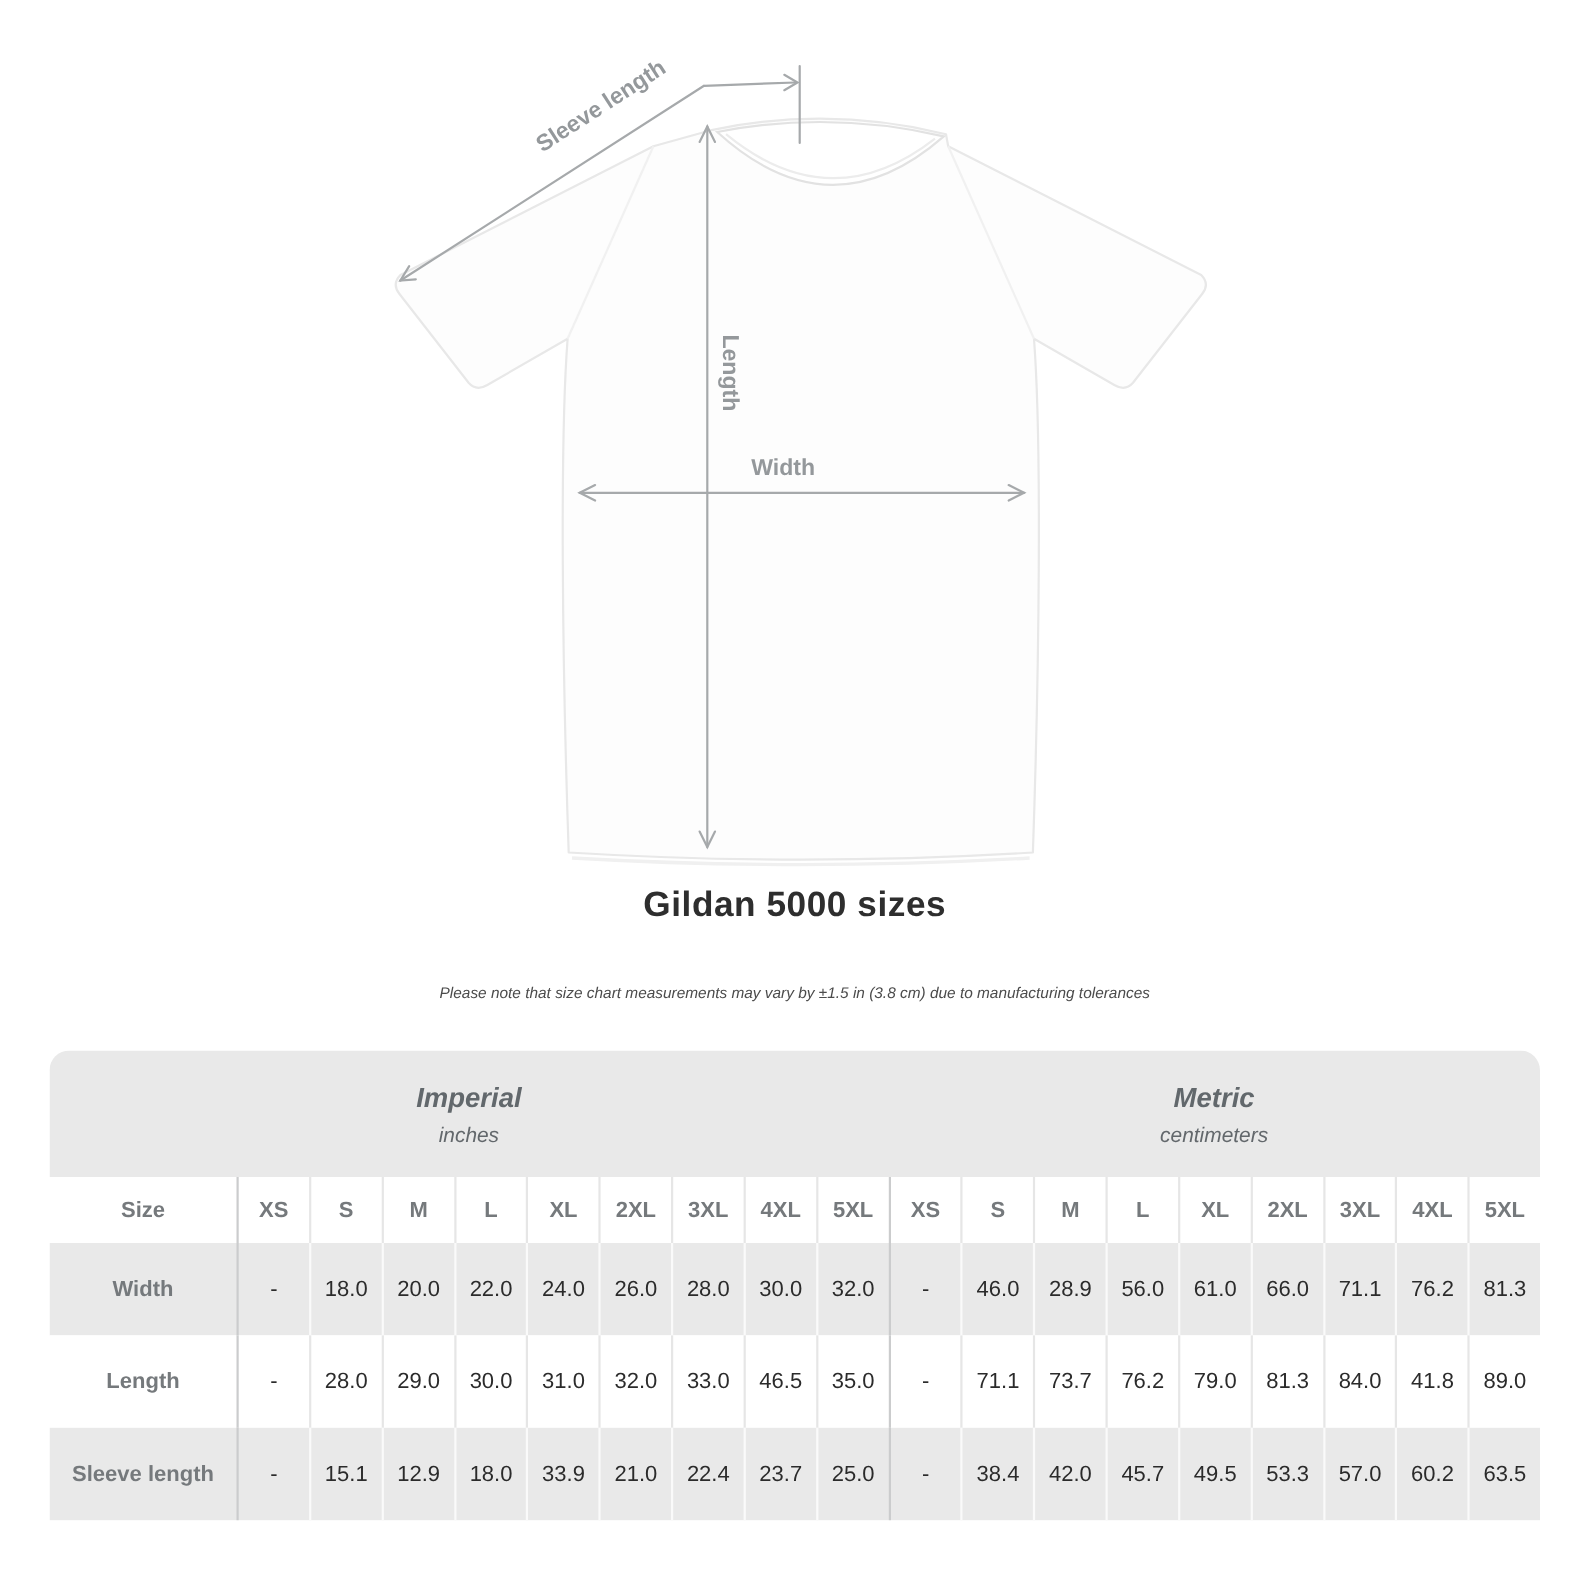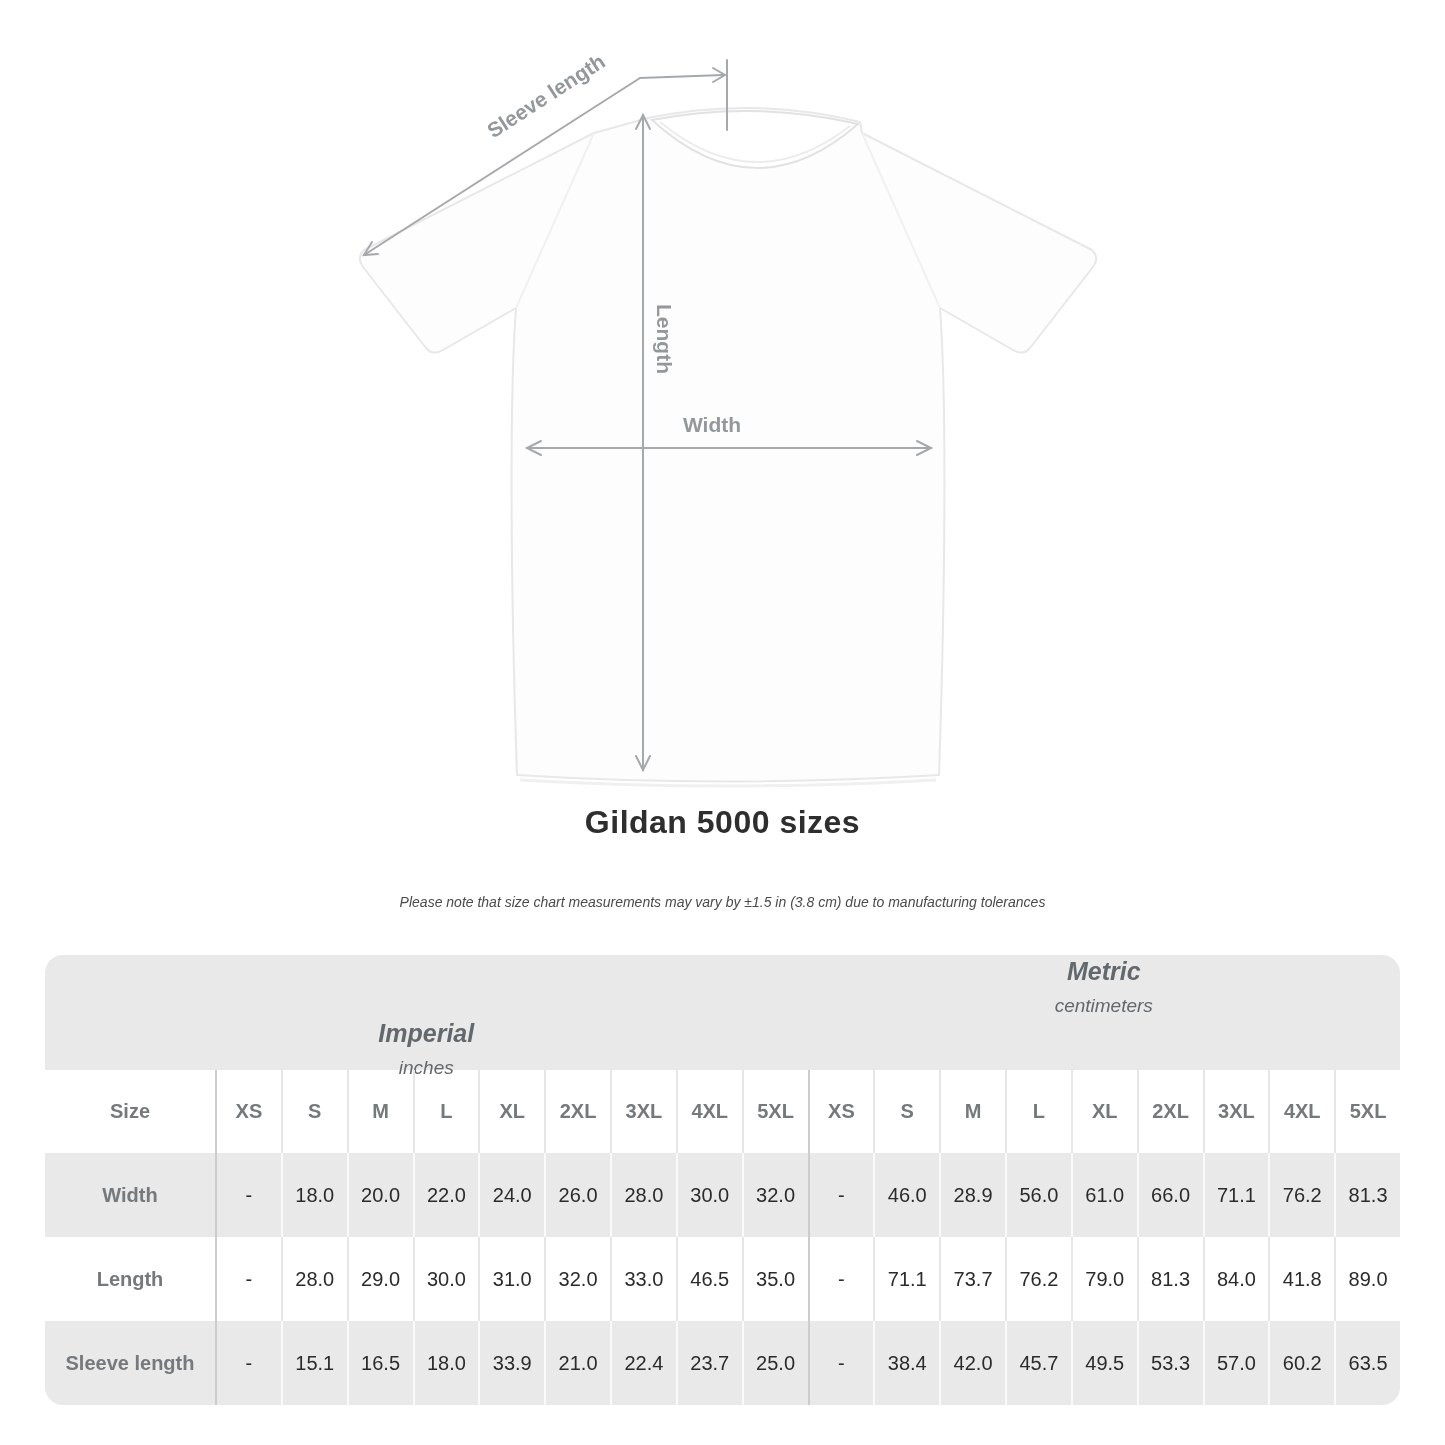--- a/index.html
+++ b/index.html
@@ -19,21 +19,21 @@
   .size-table{position:absolute;left:45px;top:955px;width:1355px;height:450px;
     border-radius:18px;overflow:hidden;font-size:20px}
   .band-row{display:grid;grid-template-columns:170px repeat(18,1fr);height:115px;background:#e9e9e9}
   .band{display:flex;flex-direction:column;align-items:center;justify-content:center;gap:9px;padding-top:2px}
   .band-imperial{grid-column:1 / 11}
   .band-metric{grid-column:11 / 20}
   .band-title{font-size:25px;font-weight:bold;font-style:italic;color:#62686c}
   .band-sub{font-size:19px;font-style:italic;color:#63686c}
 
   .trow{display:grid;grid-template-columns:170px repeat(18,1fr);height:84px}
-  .header-row{height:83px}
+  .header-row{height:60px}
   .white{background:#ffffff}
   .gray{background:#e9e9e9}
   .cell{height:100%;display:flex;align-items:center;justify-content:center;color:#2b2b2b}
   .white .cell + .cell{border-left:2px solid #e6e6e6}
   .gray  .cell + .cell{border-left:2px solid #fafafa}
   .size-table .strong-sep{border-left:2px solid #cbcccd !important}
   .row-label,.size-hdr{font-weight:bold;color:#75797c}
 </style>
 </head>
 <body>
@@ -87,27 +87,27 @@
       <path class="ann-line" d="M 917 441 L 931 448 L 917 455"></path>
       <text class="ann-label" x="712" y="432" text-anchor="middle">Width</text>
     </g>
   </svg>
 
   <div class="page-title">Gildan 5000 sizes</div>
   <div class="page-subtitle">Please note that size chart measurements may vary by ±1.5 in (3.8 cm) due to manufacturing tolerances</div>
 
   <div class="size-table">
     <div class="band-row">
+      <div class="band band-imperial">
+        <div class="band-title">Imperial</div>
+        <div class="band-sub">inches</div>
+      </div>
       <div class="band band-metric">
         <div class="band-title">Metric</div>
         <div class="band-sub">centimeters</div>
-      </div>
-      <div class="band band-imperial">
-        <div class="band-title">Imperial</div>
-        <div class="band-sub">inches</div>
       </div>
     </div>
 
     <div class="trow header-row white">
       <div class="cell size-hdr">Size</div>
 
     <div class="cell size-hdr strong-sep">XS</div>
         <div class="cell size-hdr">S</div>
         <div class="cell size-hdr">M</div>
         <div class="cell size-hdr">L</div>
@@ -168,21 +168,21 @@
           <div class="cell value">79.0</div>
           <div class="cell value">81.3</div>
           <div class="cell value">84.0</div>
           <div class="cell value">41.8</div>
           <div class="cell value">89.0</div>
         </div>
         <div class="trow gray">
           <div class="cell row-label">Sleeve length</div>
           <div class="cell value strong-sep">-</div>
           <div class="cell value">15.1</div>
-          <div class="cell value">16.5</div>
+          <div class="cell value">12.9</div>
           <div class="cell value">18.0</div>
           <div class="cell value">33.9</div>
           <div class="cell value">21.0</div>
           <div class="cell value">22.4</div>
           <div class="cell value">23.7</div>
           <div class="cell value">25.0</div>
           <div class="cell value strong-sep">-</div>
           <div class="cell value">38.4</div>
           <div class="cell value">42.0</div>
           <div class="cell value">45.7</div>

